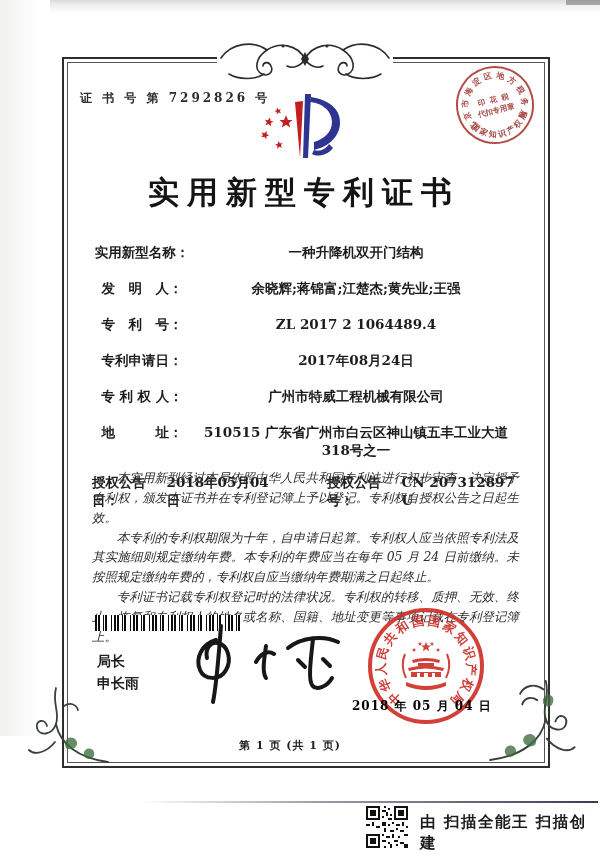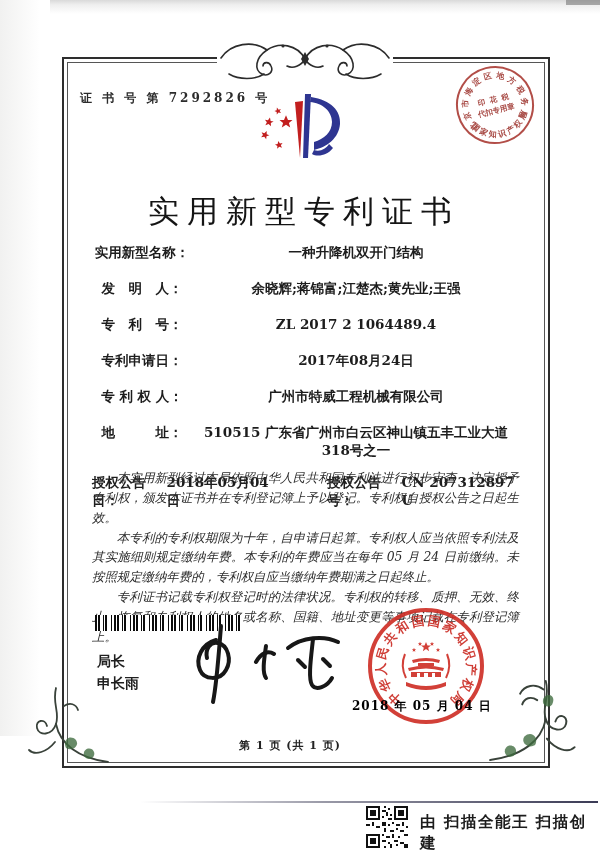--- a/index.html
+++ b/index.html
@@ -34,21 +34,21 @@
     line-height:16px;text-align:center;transform-origin:8px 8px;display:block;}
   .tax-stamp .arc{font-size:8px;font-weight:700;color:#9c312b;}
   .tax-stamp .c1{position:absolute;left:0;right:0;top:33px;text-align:center;font-size:7.5px;
     font-weight:700;color:#9c312b;letter-spacing:1px;}
   .tax-stamp .c2{position:absolute;left:0;right:0;top:44px;text-align:center;font-size:7.5px;
     font-weight:700;color:#9c312b;}
 
   .logo{position:absolute;left:256px;top:92px;width:90px;height:72px;}
 
   .title{position:absolute;left:62px;top:172px;width:484px;text-align:center;
-    font-size:31px;font-weight:400;letter-spacing:8px;color:#141414;margin-top:19px;}
+    font-size:31px;font-weight:700;letter-spacing:8px;color:#141414;}
 
   .fields{position:absolute;left:92px;top:243px;width:428px;font-size:13.5px;font-weight:700;color:#1d1d1d;}
   .field-row{display:flex;line-height:18px;margin-bottom:18px;text-align:center;}
   .field-row .lbl{flex:0 0 100px;white-space:pre;}
   .field-row .val{flex:1;}
   .field-row.addr{margin-bottom:6px;}
   .grant-row{display:flex;line-height:18px;margin-top:14px;}
   .grant-row .pair2{margin-left:54px;display:flex;}
 
   .paras{position:absolute;left:92px;top:468px;width:427px;font-size:12.4px;line-height:1.6;

